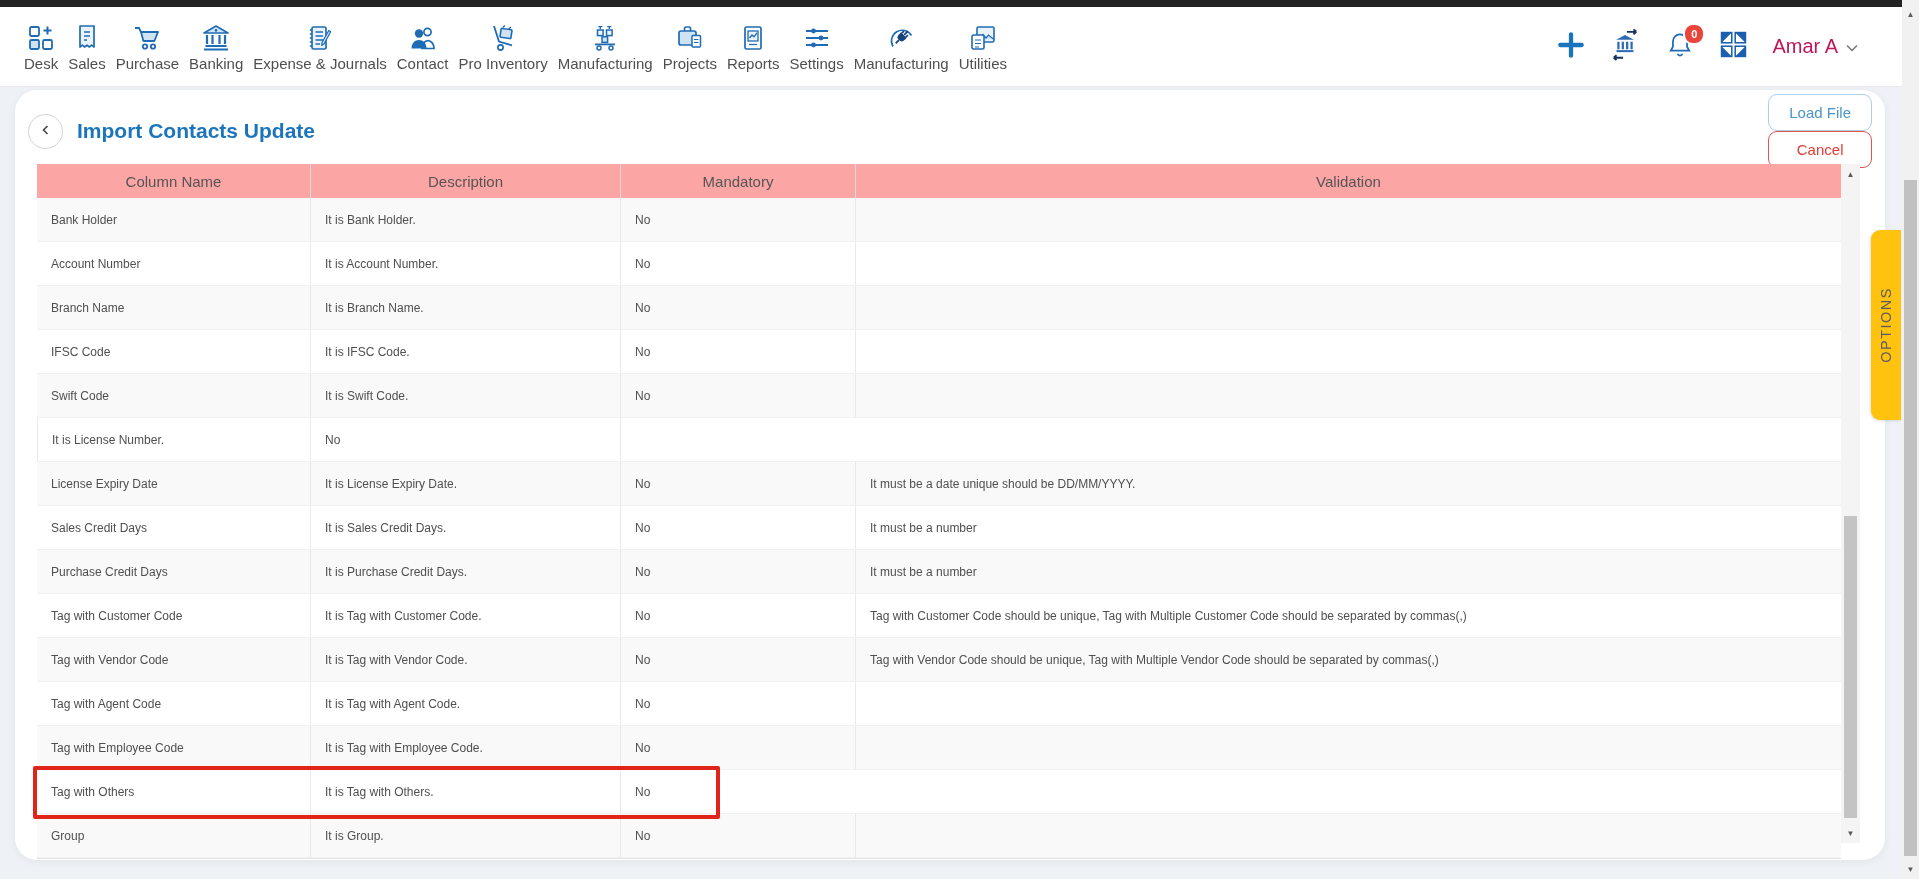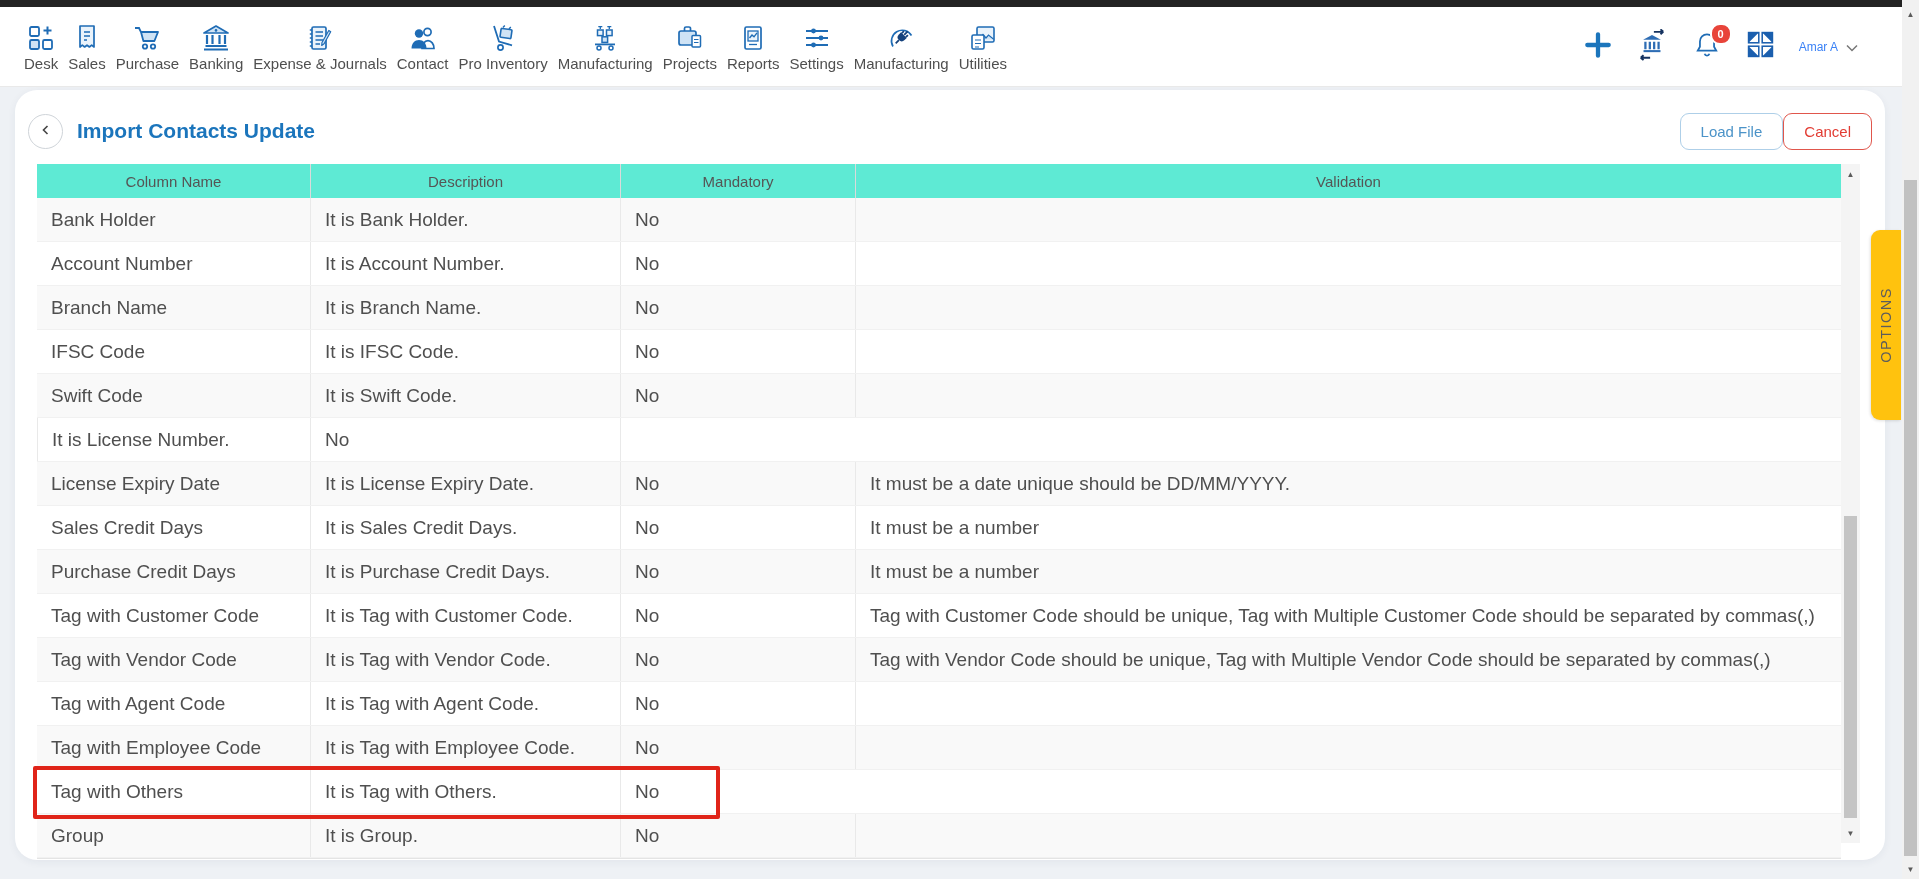--- a/index.html
+++ b/index.html
@@ -17,44 +17,44 @@
   .nav-item{display:flex;flex-direction:column;align-items:center;gap:3px;cursor:pointer;}
   .nav-icon{width:30px;height:30px;display:block;}
   .nav-icon svg{width:30px;height:30px;display:block;}
   .nav-label{font-size:15px;color:#4f4f4f;white-space:nowrap;line-height:1;}
   .topnav-right{margin-left:auto;display:flex;align-items:center;gap:24px;padding-right:44px;}
   .action-icon{position:relative;display:flex;align-items:center;justify-content:center;cursor:pointer;}
   .badge{position:absolute;top:-7px;right:-10px;min-width:14px;height:18px;padding:0 2px;
     background:#e8443a;color:#fff;font-size:11px;font-weight:bold;border-radius:10px;
     border:2px solid #fff;display:flex;align-items:center;justify-content:center;}
   .user-menu{display:flex;align-items:center;gap:8px;cursor:pointer;}
-  .user-name{font-size:12px;color:#3b82f6;}
+  .user-name{font-size:20px;color:#be185d;}
   
   .card{position:absolute;left:15px;top:90px;width:1870px;height:770px;background:#fff;
     border-radius:22px;box-shadow:0 2px 8px rgba(30,50,80,.06);z-index:10;}
   .title-row{position:absolute;top:16px;left:13px;right:13px;height:50px;display:flex;align-items:center;}
   .back-btn{width:33px;height:33px;border-radius:50%;border:1px solid #cfd4d9;background:#fff;
     display:flex;align-items:center;justify-content:center;cursor:pointer;flex:0 0 auto;}
   .page-title{margin-left:14px;font-size:21px;font-weight:bold;color:#1b75bc;}
-  .title-btns{margin-left:auto;display:flex;}
+  .title-btns{margin-left:auto;display:flex;flex-direction:column;}
   .btn{font-size:15px;padding:10px 20px;border-radius:9px;background:#fff;cursor:pointer;
     font-family:"Liberation Sans",sans-serif;line-height:1;}
   .btn-loadfile{border:1px solid #aecfe8;color:#4b93c8;}
   .btn-cancel{border:1px solid #e0564c;color:#e23c33;}
   
   .table-area{position:absolute;left:22px;top:74px;width:1823px;height:679px;display:flex;}
   .table-cols{width:1804px;}
-  .thead{display:grid;grid-template-columns:273px 310px 235px 986px;height:34px;background:#5eead4;}
+  .thead{display:grid;grid-template-columns:273px 310px 235px 986px;height:34px;background:#fca5a5;}
   .th{display:flex;align-items:center;justify-content:center;font-size:15px;color:#555;
     border-left:1px solid #dadada;}
   .th:first-child{border-left:none;}
   .trow{display:grid;grid-template-columns:273px 310px 235px 986px;height:43px;position:relative;
     border-bottom:1px solid #f1f1f1;background:#fff;}
   .trow:nth-child(odd){background:#f9f9f9;}
-  .cell{display:flex;align-items:center;padding-left:14px;font-size:19px;color:#4f4f4f;
+  .cell{display:flex;align-items:center;padding-left:14px;font-size:12px;color:#4f4f4f;
     border-left:1px solid #e9e9e9;white-space:nowrap;overflow:hidden;}
   .cell.c1{border-left:none;}
   .tbody{border-bottom:1px solid #e4e4e4;}
   .red-box{position:absolute;left:-4px;top:-4px;width:687px;height:53px;
     border:4px solid #e02419;border-radius:2px;box-sizing:border-box;pointer-events:none;z-index:5;}
   
   .inner-scroll{width:19px;height:679px;background:#f4f4f4;position:relative;}
   .scroll-arrow{position:absolute;left:0;width:19px;height:16px;display:flex;align-items:center;
     justify-content:center;font-size:8px;color:#5a5a5a;cursor:pointer;}
   .inner-thumb{position:absolute;left:3px;top:352px;width:13px;height:302px;background:#c4c4c4;cursor:pointer;}

